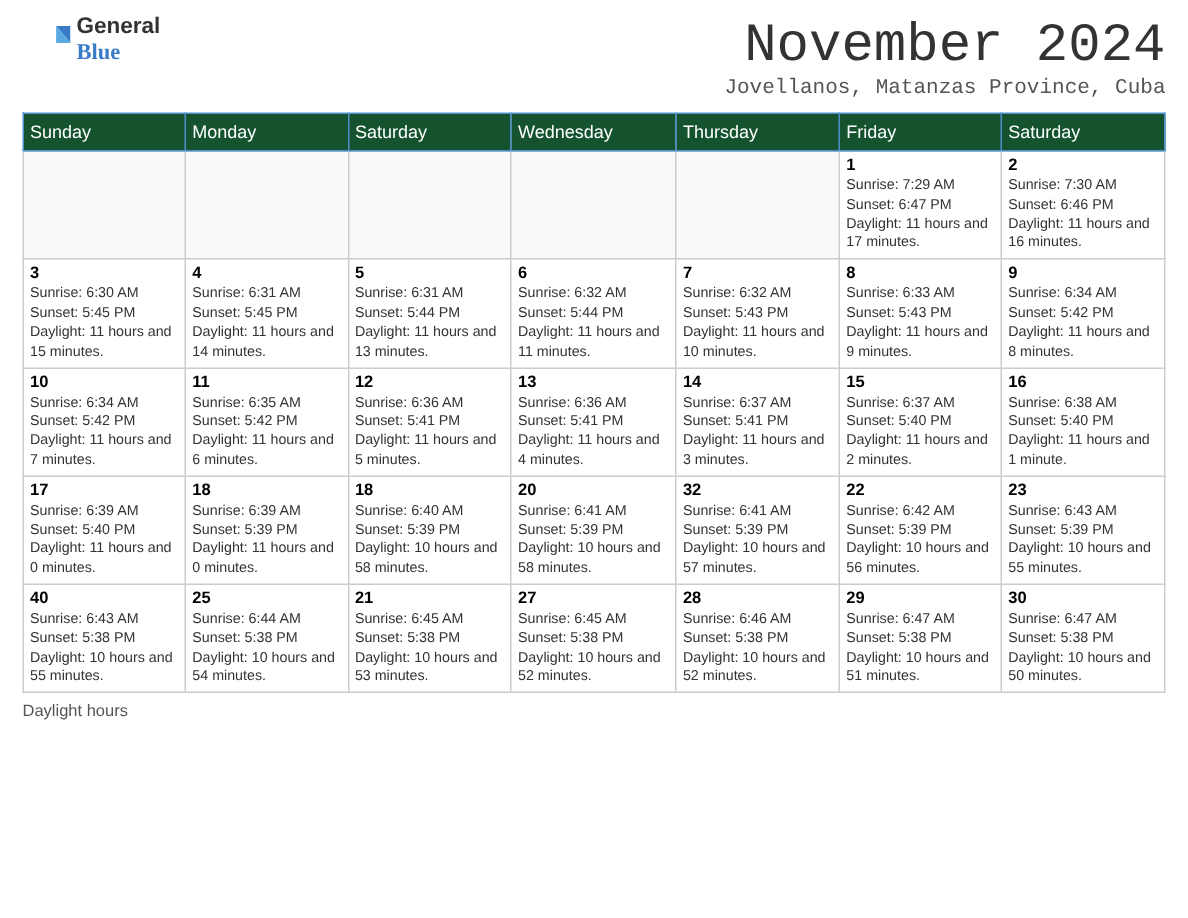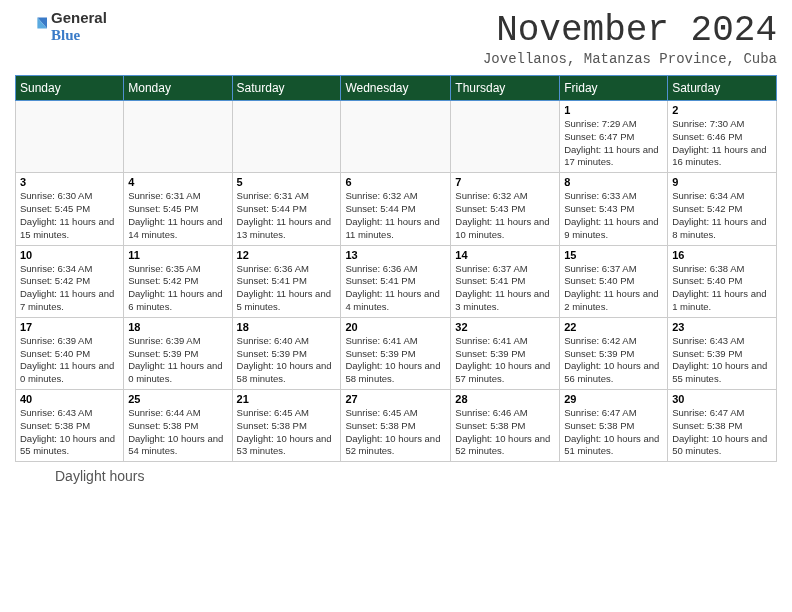--- a/index.html
+++ b/index.html
@@ -92,23 +92,22 @@
       display: block;
       margin-bottom: 2px;
     }
     .day-info {
       font-size: 9.5px;
       color: #333;
       line-height: 1.35;
     }
     .footer {
       margin-top: 6px;
-      font-size: 14px;
+      font-size: 11px;
       color: #555;
-      margin-left: 40px;
     }
   </style>
 </head>
 <body>
 
 <div class="page">
   <div class="header">
     <div class="logo">
       <svg class="logo-icon" viewBox="0 0 40 40">
         <polygon points="28,8 40,8 40,22" fill="#3a7bc8"></polygon>

